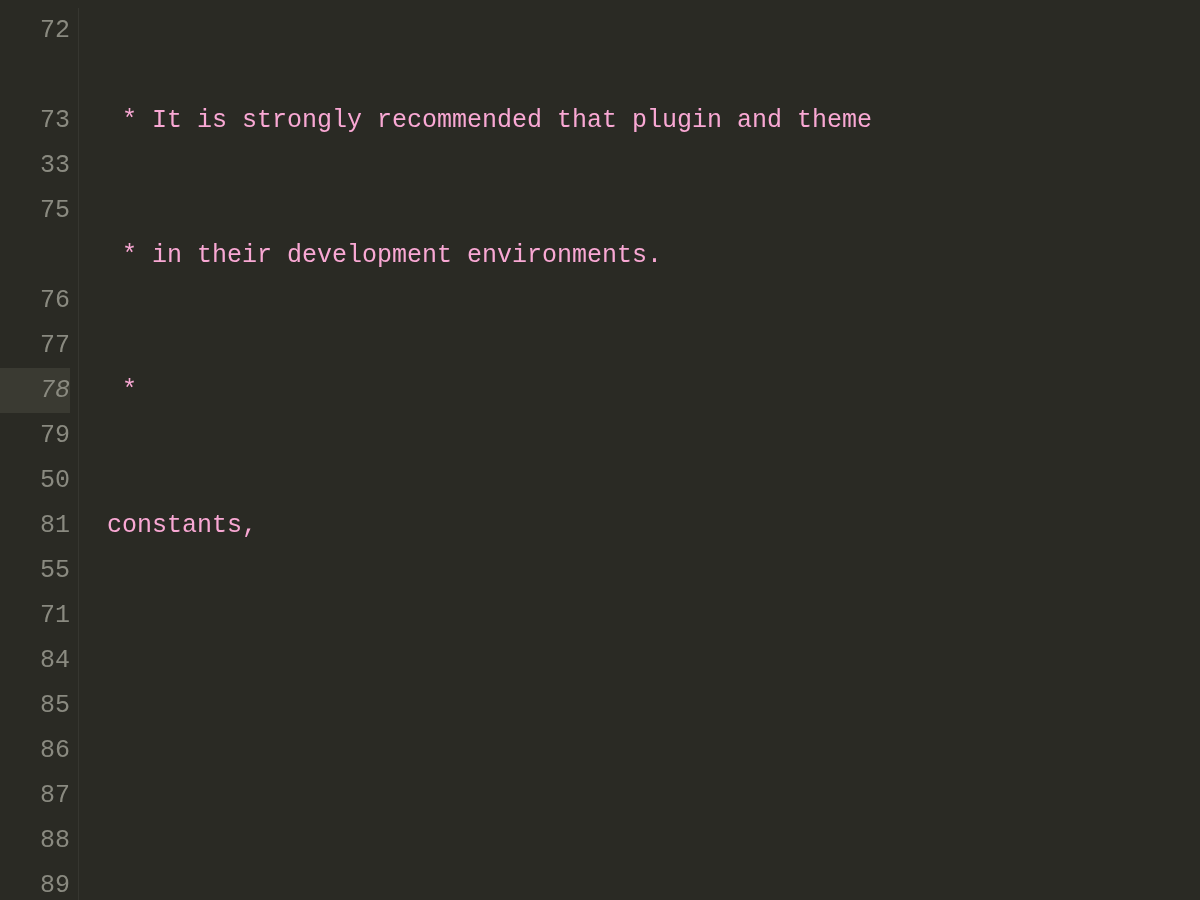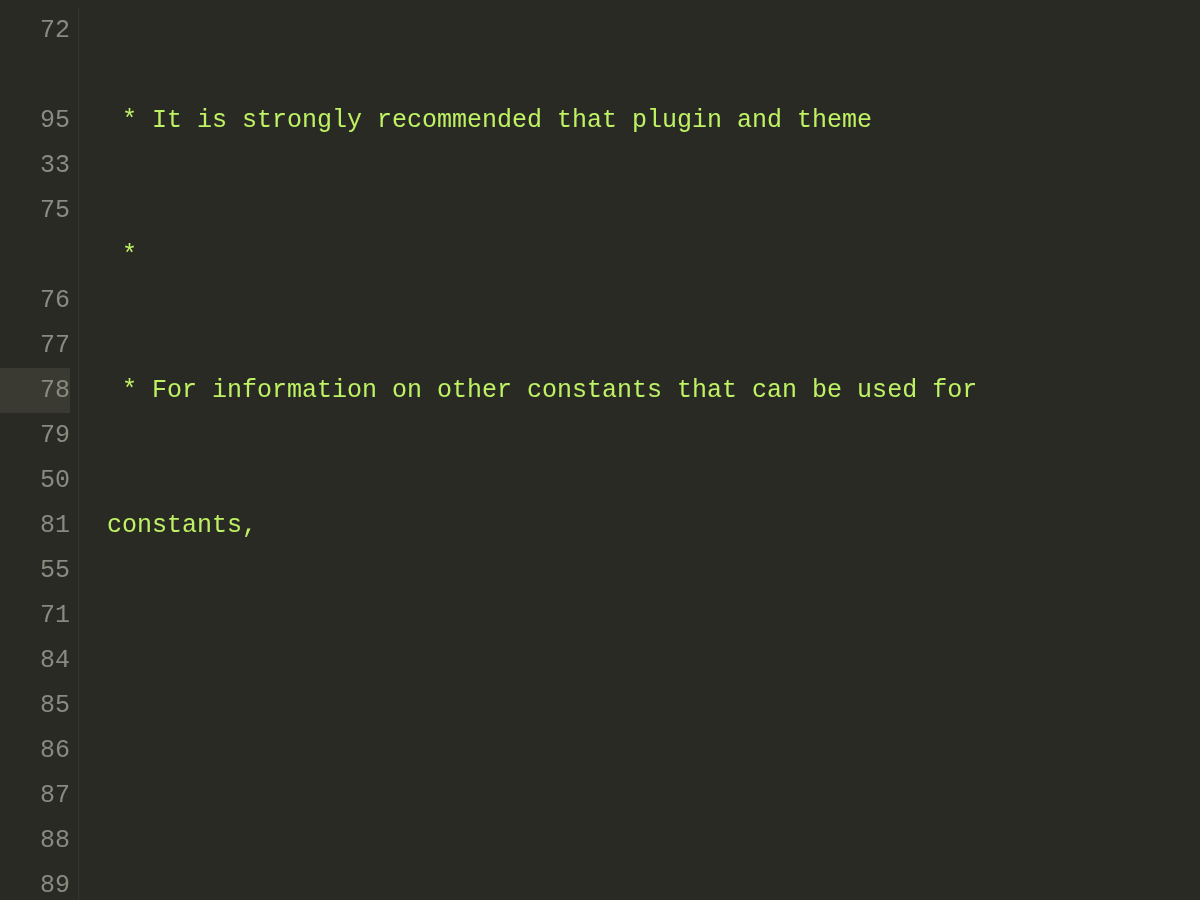--- a/index.html
+++ b/index.html
@@ -26,43 +26,44 @@
     padding-right: 8px;
     user-select: none;
     position: relative;
   }
   .gutter .num {
     display: block;
     height: 45px;
   }
   .gutter .hl {
     background: #3a3a32;
+    font-style: italic;
   }
   .code {
     position: relative;
     padding-left: 28px;
     border-left: 1px solid rgba(255,255,255,0.06);
     white-space: pre;
   }
   .row {
     height: 45px;
     display: block;
   }
   
-  .c   { color: #bef264; text-align: right; }                 
+  .c   { color: #f9a8d4; text-align: right; }                 
 </style>
 </head>
 <body>
 
 <div class="editor">
 
   <div class="gutter" id="gutter">
       <span class="num">72</span>
       <span class="num"></span>
-      <span class="num">95</span>
+      <span class="num">73</span>
       <span class="num">33</span>
       <span class="num">75</span>
       <span class="num"></span>
       <span class="num">76</span>
       <span class="num">77</span>
       <span class="num hl">78</span>
       <span class="num">79</span>
       <span class="num">50</span>
       <span class="num">81</span>
       <span class="num">55</span>
@@ -70,22 +71,22 @@
       <span class="num">84</span>
       <span class="num">85</span>
       <span class="num">86</span>
       <span class="num">87</span>
       <span class="num">88</span>
       <span class="num">89</span>
     </div>
 
   <div class="code">
     <span class="row"><span class="c"> * It is strongly recommended that plugin and theme</span></span>
+    <span class="row"><span class="c"> * in their development environments.</span></span>
     <span class="row"><span class="c"> *</span></span>
-    <span class="row"><span class="c"> * For information on other constants that can be used for</span></span>
     <span class="row"><span class="c">constants,</span></span>
     
     
     
     
     
     
     
     
     

